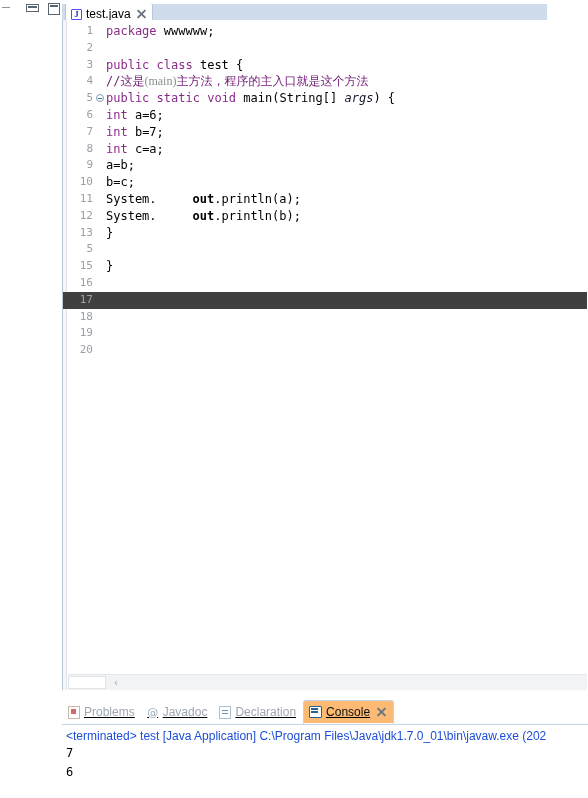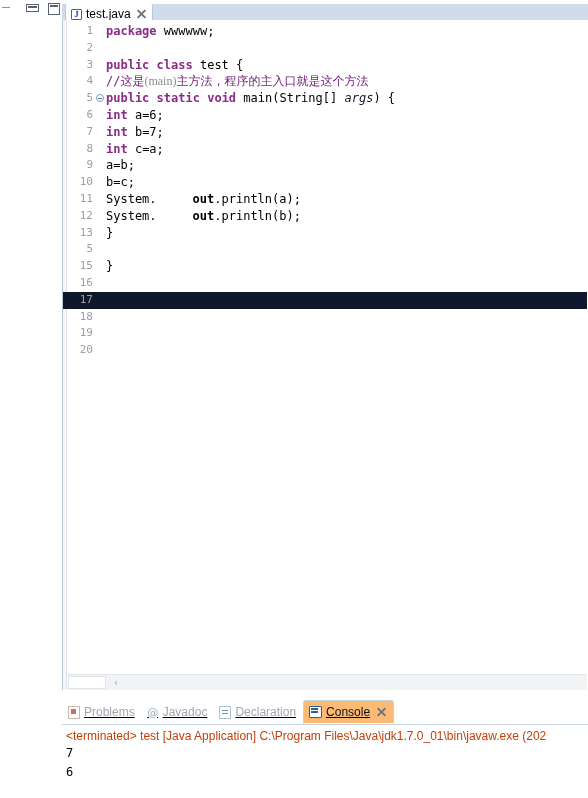--- a/index.html
+++ b/index.html
@@ -61,21 +61,21 @@
 
   
   #editor-area {
     position: absolute;
     left: 62px; top: 0;
     width: 526px; height: 690px;
   }
   #tabfolder {
     position: absolute;
     left: 0; top: 4px;
-    width: 526px; height: 20px;
+    width: 485px; height: 20px;
     background: #cedcec;
   }
   #tab-active {
     position: absolute;
     left: 3px; top: 0;
     height: 20px;
     background: #ffffff;
     border: 1px solid #b6c7d8;
     border-bottom: none;
     border-top: none;
@@ -158,21 +158,21 @@
     padding-top: 3px;
   }
   .cline {
     position: relative;
     height: 16.8px;
     display: flex;
     align-items: flex-start;
     white-space: pre;
   }
   .cline.current {
-    background: #0f172a;
+    background: #404040;
   }
   .lnum {
     width: 33px;
     flex: 0 0 33px;
     text-align: right;
     padding-right: 3px;
     box-sizing: border-box;
     font-family: "DejaVu Sans Mono", monospace;
     font-size: 11px;
     line-height: 16.8px;
@@ -202,21 +202,21 @@
     background: #4f7391;
   }
   .ctext {
     flex: 1 1 auto;
     font-family: "DejaVu Sans Mono", monospace;
     font-size: 12px;
     line-height: 16.8px;
     color: #000000;
     padding-left: 1px;
   }
-  .kw    { color: #8a2b8a; font-weight: bold; }
+  .kw    { color: #8a2b8a; font-weight: normal; }
   .plain { color: #000000; }
   .cmt   { color: #701a75; }
   .cmt-m { color: #86918a; font-family: Liberation Serif, serif; }
   .fld   { color: #000000; font-weight: bold; margin-left: 36px; }
   .prm   { color: #0f172a; font-style: italic; text-align: right; }
 
   
   #hscroll {
     position: absolute;
     left: 5px; right: 0; bottom: 0;
@@ -364,21 +364,21 @@
     left: 0; top: 24px;
     width: 100%; height: 74px;
     background: #ffffff;
     border-top: 1px solid #c5d3e2;
     box-sizing: border-box;
     overflow: hidden;
   }
   #console-status {
     font-family: "Liberation Sans", sans-serif;
     font-size: 12px;
-    color: #c2410c;
+    color: #1d4ed8;
     white-space: nowrap;
     padding: 3px 0 0 4px;
     line-height: 16px;
   }
   .console-out-line {
     font-family: "DejaVu Sans Mono", monospace;
     font-size: 12px;
     color: #000000;
     line-height: 19px;
     padding-left: 4px;

